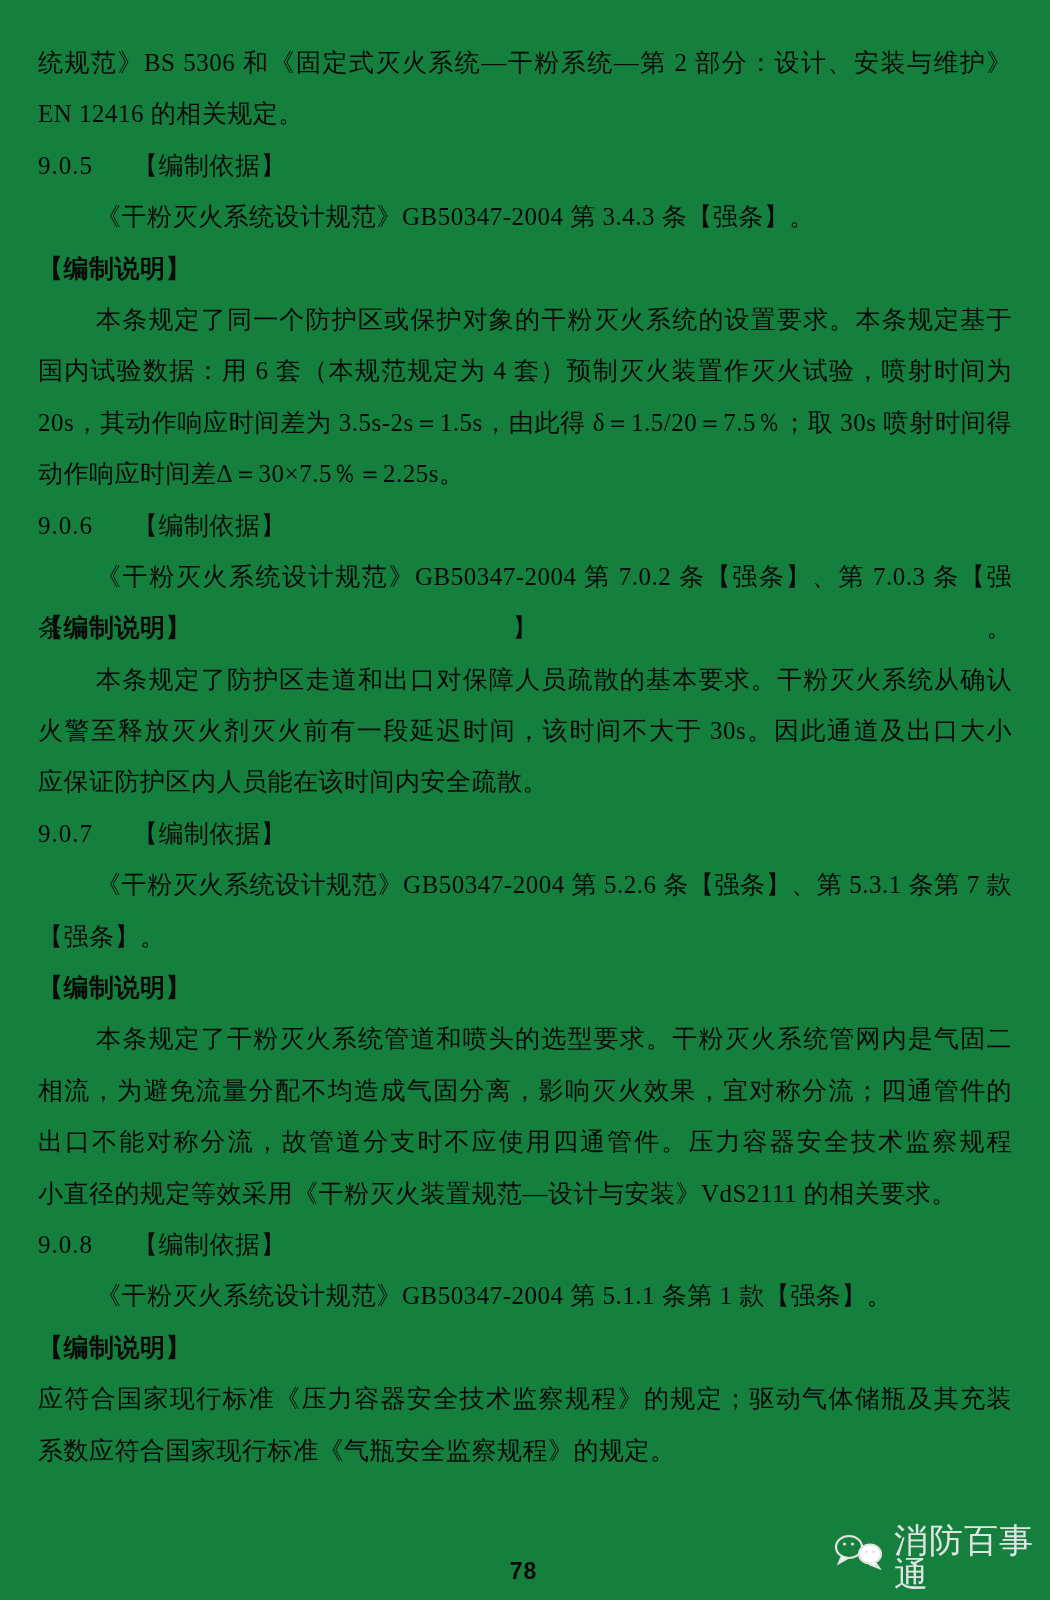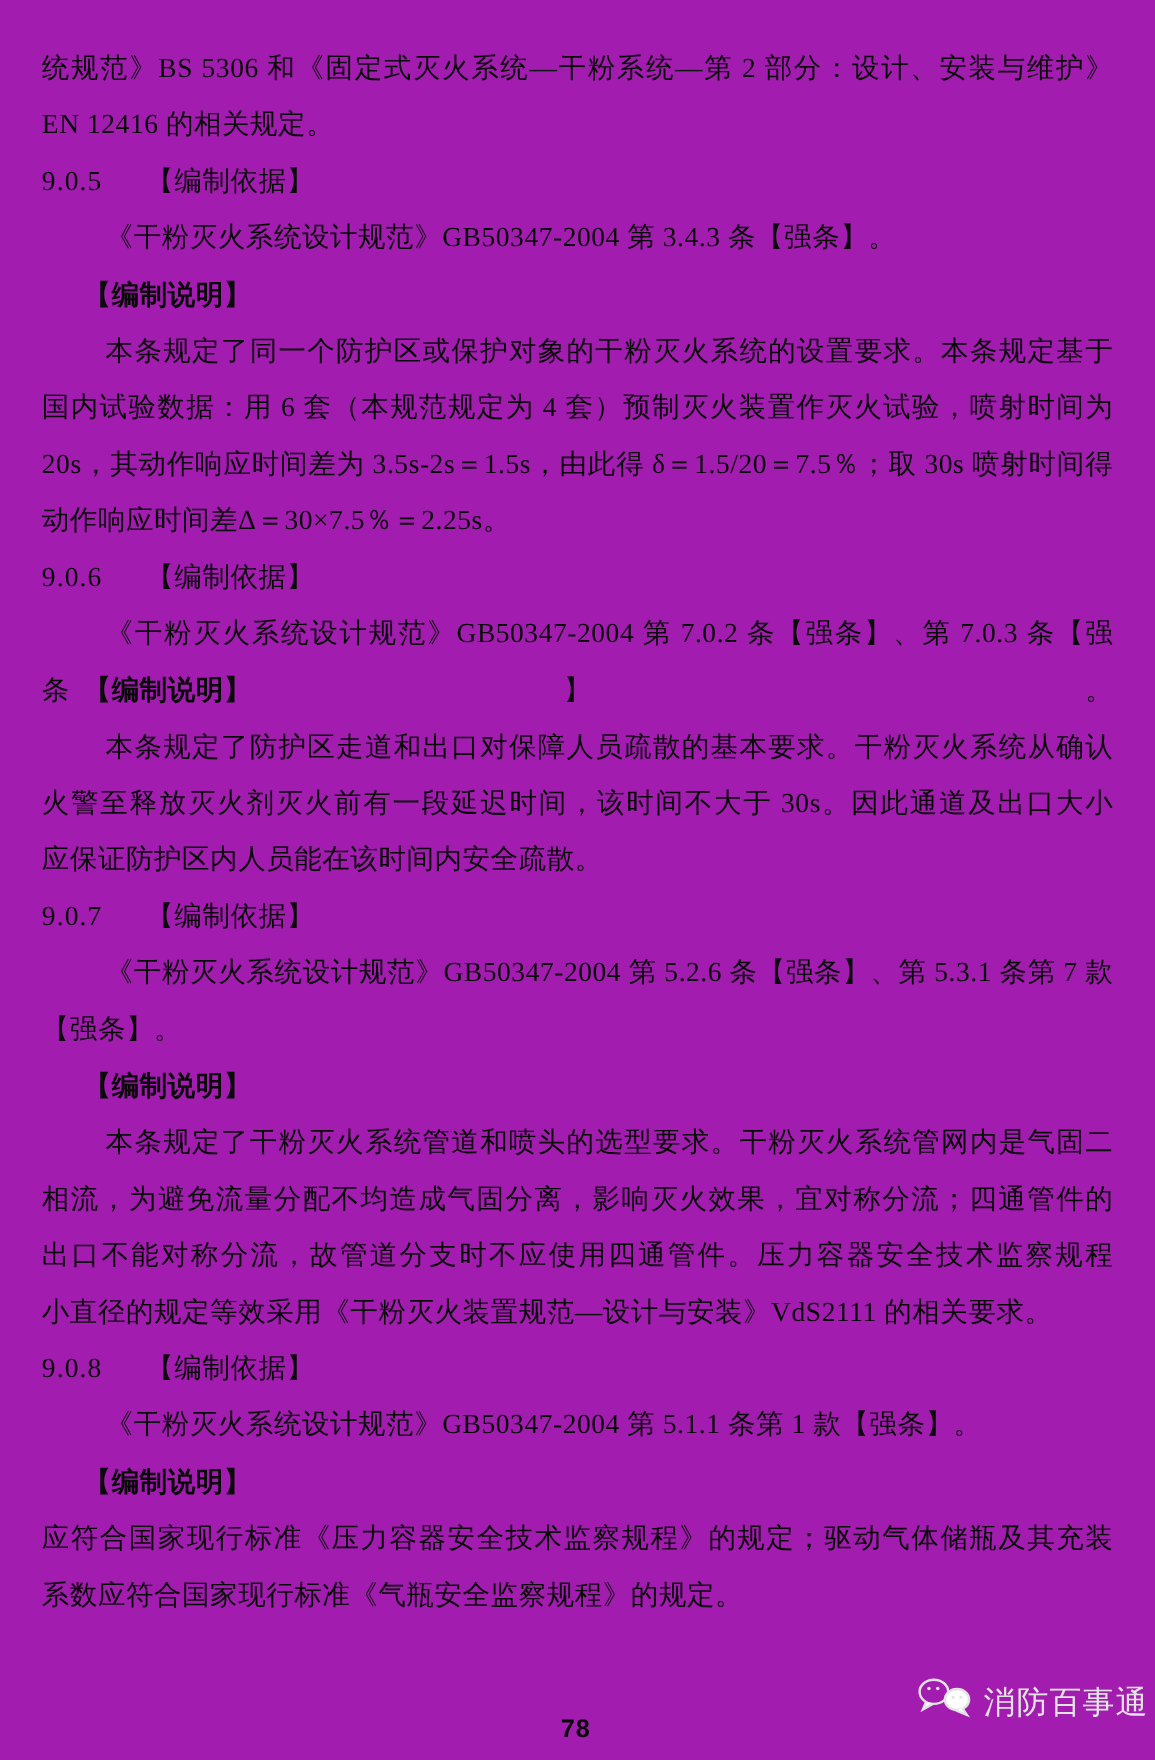--- a/index.html
+++ b/index.html
@@ -12,21 +12,21 @@
     height: 1600px;
     position: relative;
     overflow: hidden;
     font-family: "Liberation Serif", "DejaVu Serif", serif;
     color: #0a0a0a;
   }
   .page {
     position: relative;
     width: 1050px;
     height: 1600px;
-    background: #a21caf;
+    background: #15803d;
   }
   .doc {
     position: absolute;
     left: 38px;
     top: 37px;
     width: 974px;
     font-size: 25px;
   }
   .line {
     height: 51.4px;
@@ -50,30 +50,29 @@
     font-weight: normal;
   }
   .clause-num {
     letter-spacing: 1px;
   }
   .clause-label {
     margin-left: 40px;
   }
   .line.label {
     font-weight: bold;
-    margin-left: 38px;
   }
   .watermark {
     position: absolute;
     top: 1523px;
     left: 833px;
     display: flex;
     align-items: center;
     gap: 7px;
-    font-size: 29px;
+    font-size: 34px;
     letter-spacing: 1px;
     font-family: "Liberation Sans", "DejaVu Sans", sans-serif;
   }
   .watermark .wm-text {
     line-height: 1;
   }
   .page-num {
     position: absolute;
     top: 1558px;
     left: 0;

